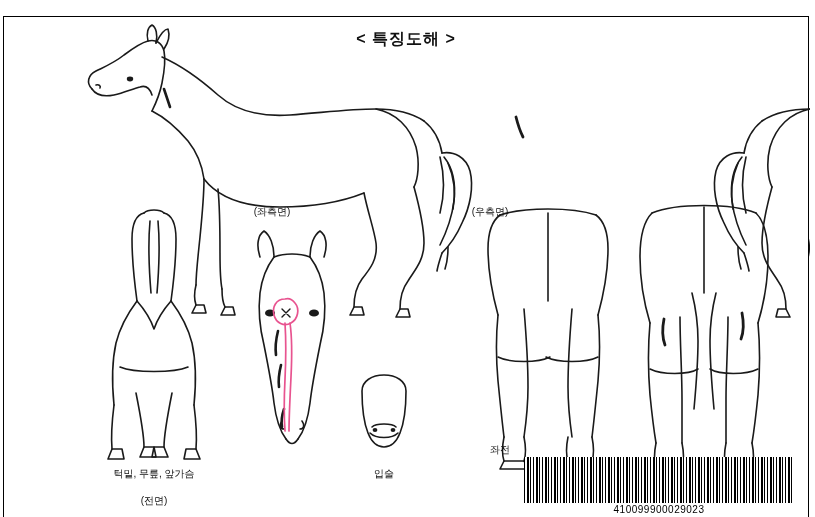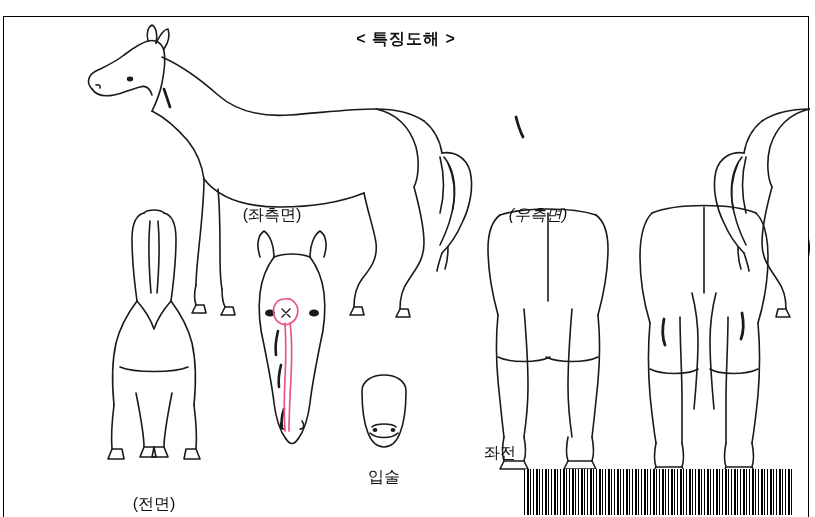--- a/index.html
+++ b/index.html
@@ -34,21 +34,21 @@
     top: 12px;
     width: 100%;
     text-align: center;
     font-size: 16px;
     font-weight: bold;
     letter-spacing: 1px;
     color: #111;
   }
   .caption {
     position: absolute;
-    font-size: 16px;
+    font-size: 10px;
     color: #111;
     text-align: center;
     white-space: nowrap;
   }
   .art {
     position: absolute;
     left: 0;
     top: 0;
     width: 806px;
     height: 508px;
@@ -284,26 +284,28 @@
           <path d="M646,352 C658,358 684,358 694,352"></path>
           <path d="M706,352 C716,358 742,358 754,352"></path>
           <path d="M660,302 C658,312 658,320 661,328" stroke-width="2.8"></path>
           <path d="M738,296 C740,306 740,314 737,322" stroke-width="2.8"></path>
         </g>
 
       </g>
     </svg>
 
     <div class="caption" style="left:218px; top:188px; width:100px;">(좌측면)</div>
-    <div class="caption" style="left:484px; top:188px; width:100px;font-style:italic;">(우측면)</div>
+    <div class="caption" style="left:436px; top:188px; width:100px;">(우측면)</div>
+    <div class="caption" style="left:60px; top:450px; width:180px;">턱밑, 무릎, 앞가슴</div>
     <div class="caption" style="left:330px; top:450px; width:100px;">입술</div>
     <div class="caption" style="left:100px; top:477px; width:100px;">(전면)</div>
     <div class="caption" style="left:456px; top:426px; width:80px;">좌전</div>
     <div class="caption" style="left:516px; top:450px; width:80px;">우전</div>
     <div class="caption" style="left:602px; top:450px; width:80px;">좌후</div>
     <div class="caption" style="left:668px; top:450px; width:80px;">우후</div>
 
     <div class="barcode-wrap">
       <div class="barcode"></div>
+      <div class="barcode-num">410099900029023</div>
     </div>
 
   </div>
 </div>
 
 </body></html>

